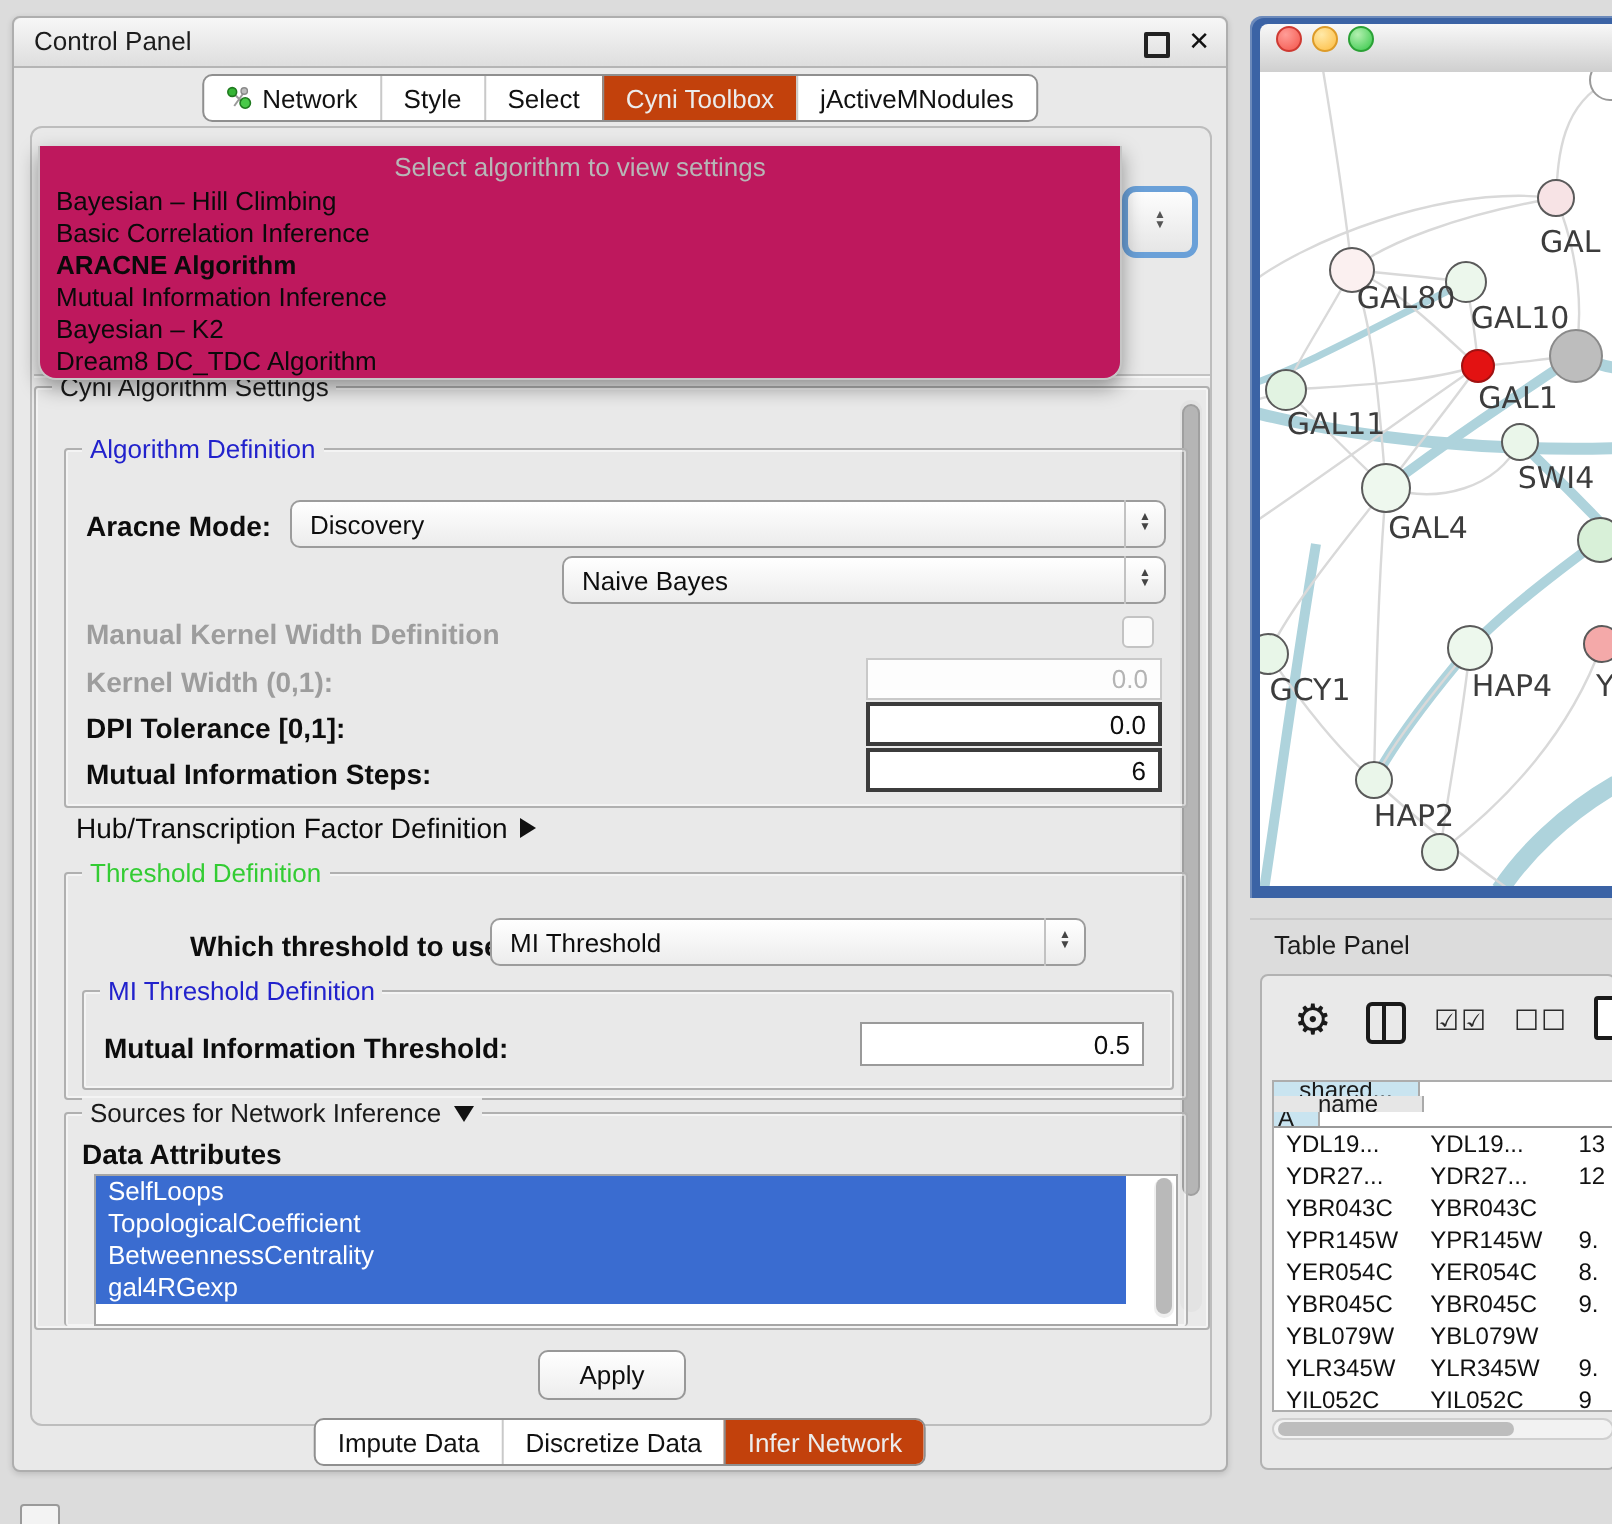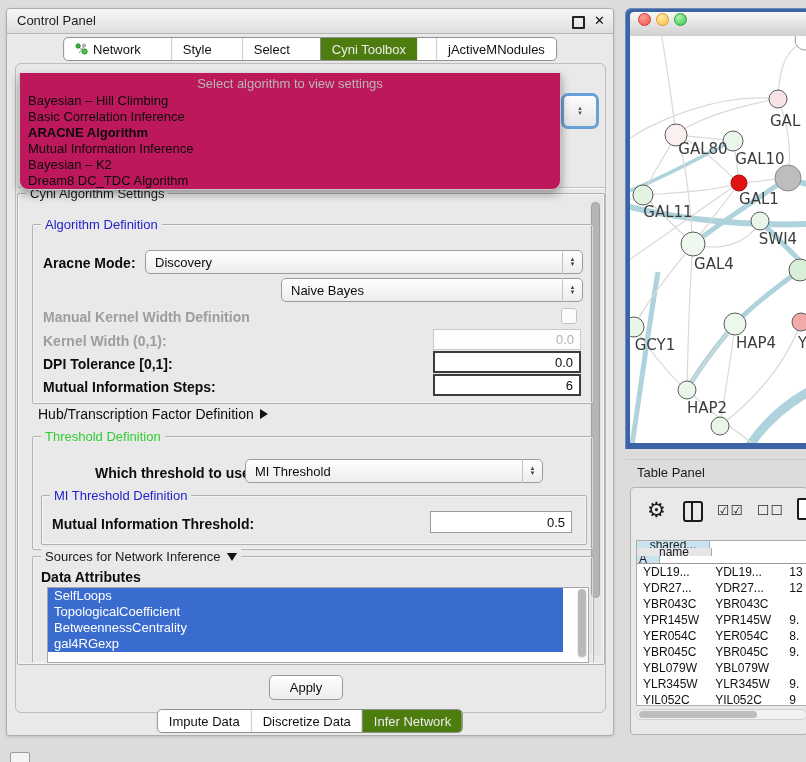--- a/index.html
+++ b/index.html
@@ -9,22 +9,22 @@
   
   .cp{position:absolute;left:6px;top:8px;width:606px;height:726px;background:#e9e9e9;border:1px solid #aeaeae;border-radius:4px;box-shadow:0 1px 3px rgba(0,0,0,.15);}
   .cp-title{position:absolute;left:0;top:0;right:0;height:24px;background:linear-gradient(#f7f7f7,#dedede);border-bottom:1px solid #b5b5b5;border-radius:4px 4px 0 0;}
   .cp-title .t{position:absolute;left:10px;top:4px;font-size:13px;color:#1c1c1c;}
   .win-float{position:absolute;right:28px;top:7px;width:9px;height:9px;border:2px solid #222;border-radius:1px;}
   .win-close{position:absolute;right:8px;top:4px;font-size:13px;font-weight:bold;color:#111;}
 
   .segwrap{position:absolute;display:flex;background:#fff;border:1px solid #8f8f8f;border-radius:5px;overflow:hidden;height:22px;align-items:stretch;}
   .seg{display:flex;align-items:center;gap:5px;padding:0 11px;font-size:13px;color:#111;border-left:1px solid #c9c9c9;white-space:nowrap;}
   .seg:first-child{border-left:none;}
-  .seg.sel{background:#4d7c0f;color:#ececec;border-left-color:#8d8d8d;}
-  .tabs-top{left:50%;transform:translateX(-50%);top:28px;gap:19px;}
+  .seg.sel{background:#c2410c;color:#ececec;border-left-color:#8d8d8d;}
+  .tabs-top{left:50%;transform:translateX(-50%);top:28px;}
   .tabs-bottom{left:50%;transform:translateX(-50%);top:700px;}
 
   .inset{position:absolute;left:8px;top:54px;width:589px;height:648px;border:1px solid #bdbdbd;border-radius:6px;background:#e9e9e9;}
 
   
   .ghost-combo{position:absolute;left:54px;top:142px;width:498px;height:32px;border:1px solid #adadad;border-radius:6px;background:#f1f1f1;z-index:1;}
   .ghost-combo span{position:absolute;left:14px;top:9px;font-size:13px;color:#c8c8c8;}
   .sep-line{position:absolute;left:10px;top:178px;width:588px;height:0;border-top:1px solid #c2c2c2;border-bottom:1px solid #f6f6f6;z-index:1;}
   .focus-spinner{position:absolute;left:554px;top:84px;width:32px;height:30px;border:3px solid #6aa0d8;border-radius:7px;background:linear-gradient(#fdfdfd,#e6e6e6);z-index:1;display:flex;flex-direction:column;align-items:center;justify-content:center;color:#555;}
   .focus-spinner i{font-style:normal;font-size:6px;line-height:5px;}

